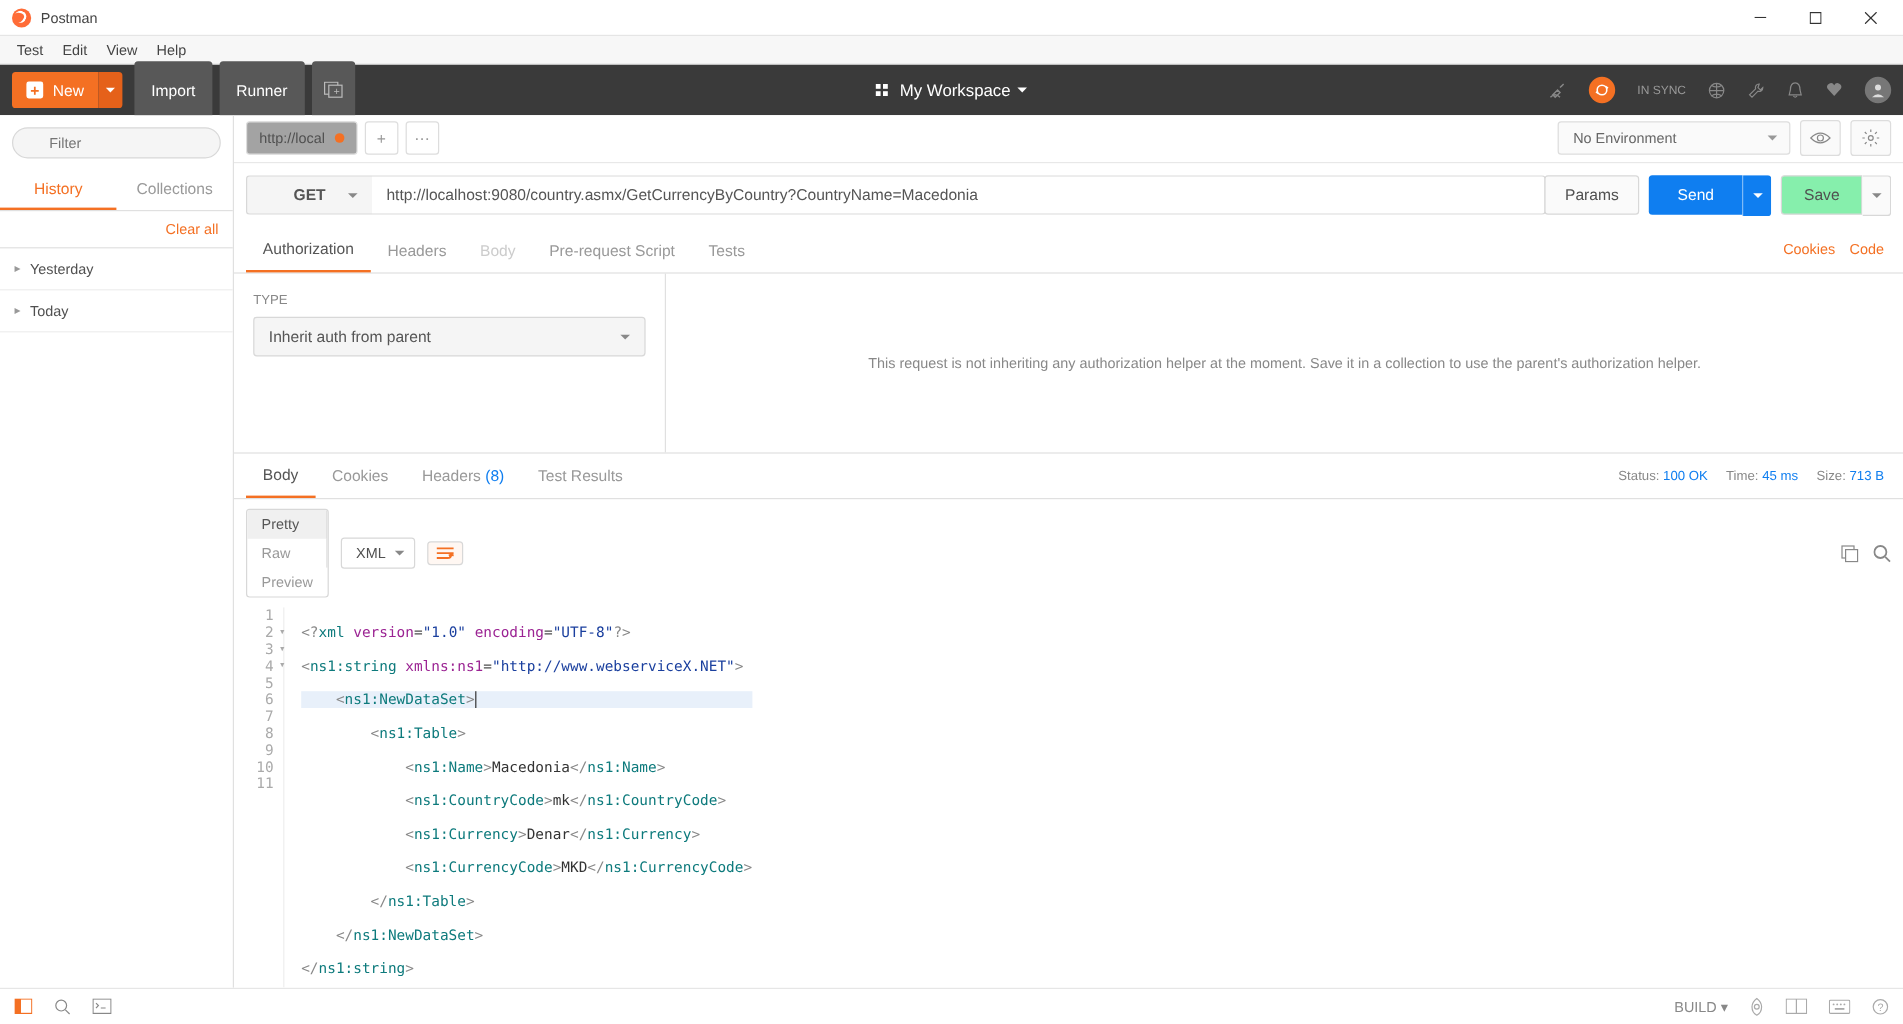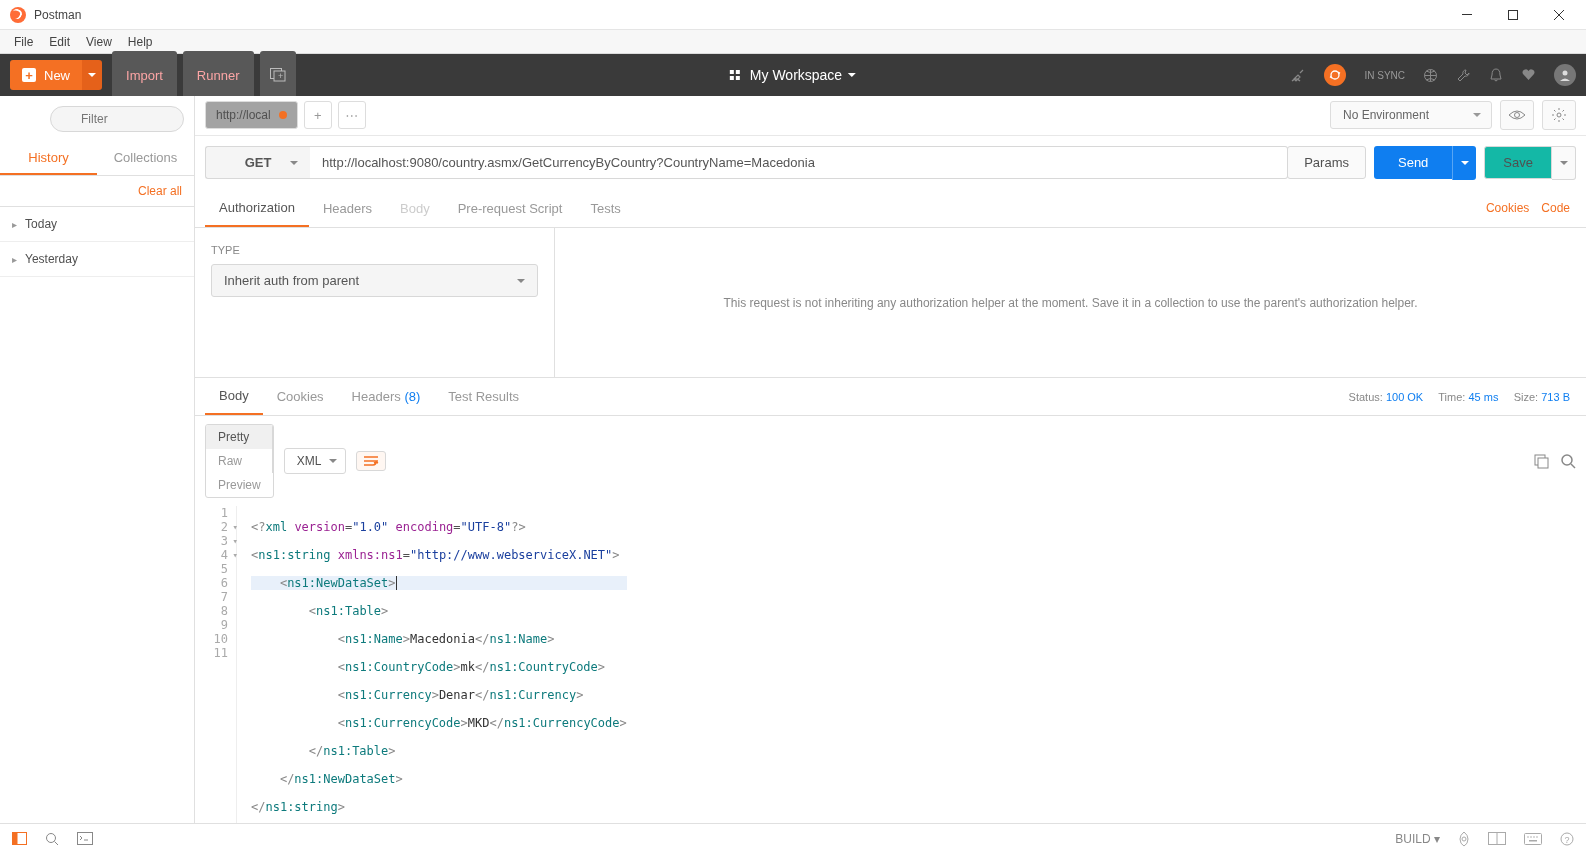--- a/index.html
+++ b/index.html
@@ -16,69 +16,69 @@
 
 
 .menubar { height: 24px; display: flex; align-items: center; padding: 0 6px; background: #f7f7f7; border-bottom: 1px solid #dcdcdc; }
 .menubar span { padding: 2px 8px; font-size: 12px; color: #444; }
 
 
 .toolbar { height: 42px; background: #3a3a3a; display: flex; align-items: center; padding: 0 10px; color: #bbb; }
 .toolbar .new-btn { display: inline-flex; align-items: center; background: #f47023; color: #fff; height: 30px; border-radius: 3px 0 0 3px; padding: 0 12px; font-size: 13px; }
 .toolbar .new-btn .plus { width: 14px; height: 14px; background: #fff; color: #f47023; display: inline-flex; align-items: center; justify-content: center; font-weight: bold; margin-right: 8px; border-radius: 2px; font-size: 13px; line-height: 1; }
 .toolbar .new-caret { background: #e5611a; height: 30px; width: 20px; display: inline-flex; align-items: center; justify-content: center; border-radius: 0 3px 3px 0; margin-right: 10px; }
-.toolbar .tbtn { background: #585858; color: #fca5a5; height: 48px; padding: 0 14px; display: inline-flex; align-items: center; border-radius: 3px; margin-right: 6px; font-size: 13px; }
+.toolbar .tbtn { background: #585858; color: #ffffff; height: 48px; padding: 0 14px; display: inline-flex; align-items: center; border-radius: 3px; margin-right: 6px; font-size: 13px; }
 .toolbar .workspace { position: absolute; left: 50%; transform: translateX(-50%); display: flex; align-items: center; color: #fff; font-size: 14px; }
 .toolbar .grid-icon { display: inline-grid; grid-template-columns: 4px 4px; grid-template-rows: 4px 4px; gap: 2px; margin-right: 10px; }
 .toolbar .grid-icon span { background: #fff; }
 .toolbar .right-icons { margin-left: auto; display: flex; align-items: center; gap: 18px; justify-content: flex-end; }
 .toolbar .right-icons .ic { color: #888; font-size: 15px; }
 .toolbar .sync-badge { width: 22px; height: 22px; border-radius: 50%; background: #f47023; display: inline-flex; align-items: center; justify-content: center; }
 .toolbar .sync-text { font-size: 10px; color: #999; }
 .toolbar .avatar { width: 22px; height: 22px; border-radius: 50%; background: #777; display: inline-flex; align-items: center; justify-content: center; }
 
 
 .app { display: flex; height: calc(853px - 30px - 24px - 42px - 30px); }
 
 
 .sidebar { width: 195px; border-right: 1px solid #e0e0e0; background: #fff; display: flex; flex-direction: column; }
-.sidebar .filter-wrap { padding: 10px; margin-left: 40px; }
+.sidebar .filter-wrap { padding: 10px; }
 .sidebar .filter { width: 100%; height: 26px; border: 1px solid #d8d8d8; border-radius: 13px; background: #f5f5f5; padding: 0 12px 0 30px; font-size: 12px; color: #999; position: relative; }
 .sidebar .filter-wrap { position: relative; }
 .sidebar .filter-wrap::before { content: '⌕'; position: absolute; left: 20px; top: 13px; font-size: 16px; color: #aaa; }
 .sidebar .side-tabs { display: flex; border-bottom: 1px solid #e0e0e0; }
 .sidebar .side-tab { flex: 1; text-align: center; padding: 8px 0; font-size: 13px; color: #999; }
 .sidebar .side-tab.active { color: #f47023; border-bottom: 2px solid #f47023; }
 .sidebar .clearall { text-align: right; padding: 8px 12px; font-size: 12px; color: #f47023; border-bottom: 1px solid #e0e0e0; }
 .sidebar .history-item { padding: 10px 12px; font-size: 12px; border-bottom: 1px solid #eee; display: flex; align-items: center; }
 .sidebar .history-item::before { content: '▸'; color: #999; margin-right: 8px; font-size: 10px; }
 
 
 .main { flex: 1; display: flex; flex-direction: column; background: #fff; min-width: 0; }
 
 
 .req-tabs { height: 42px; display: flex; align-items: center; padding: 0 10px; border-bottom: 1px solid #e8e8e8; gap: 6px; }
 .req-tab { border: 1px solid #ddd; border-radius: 3px; padding: 6px 10px; font-size: 12px; display: flex; align-items: center; background: #a3a3a3; }
 .req-tab .dot { width: 8px; height: 8px; border-radius: 50%; background: #f47023; margin-left: 8px; }
 .req-tab-new { border: 1px solid #ddd; border-radius: 3px; width: 28px; height: 28px; display: flex; align-items: center; justify-content: center; color: #999; }
 .env-area { margin-left: auto; display: flex; gap: 8px; align-items: center; }
-.env-select { border: 1px solid #ddd; border-radius: 3px; padding: 6px 30px 6px 12px; font-size: 12px; color: #666; position: relative; width: 162px; background: #fafafa; }
+.env-select { border: 1px solid #ddd; border-radius: 3px; padding: 6px 30px 6px 12px; font-size: 12px; color: #666; position: relative; width: 194px; background: #fafafa; }
 .env-select::after { content: ''; position: absolute; right: 10px; top: 11px; border: 4px solid transparent; border-top-color: #999; }
 .env-btn { border: 1px solid #ddd; border-radius: 3px; width: 34px; height: 30px; display: flex; align-items: center; justify-content: center; color: #888; background: #fafafa; }
 
 
 .urlbar { display: flex; padding: 10px; gap: 8px; align-items: center; }
 .method-select { border: 1px solid #d8d8d8; background: #f5f5f5; padding: 8px 30px 8px 30px; font-size: 13px; font-weight: bold; color: #555; border-radius: 3px 0 0 3px; position: relative; width: 105px; text-align: center; border-right: none; }
 .method-select::after { content: ''; position: absolute; right: 12px; top: 14px; border: 4px solid transparent; border-top-color: #888; }
 .url-input { flex: 1; border: 1px solid #d8d8d8; padding: 8px 12px; font-size: 13px; color: #555; border-left: none; border-radius: 0 3px 3px 0; margin-left: -8px; }
 .params-btn { border: 1px solid #d8d8d8; background: #fafafa; padding: 8px 16px; font-size: 13px; border-radius: 3px; margin-left: -9px; border-left: 1px solid #d8d8d8; }
 .send-btn { background: #0f7ef0; color: #fff; padding: 9px 24px; font-size: 13px; border-radius: 3px 0 0 3px; font-weight: 500; }
 .send-caret { background: #0f7ef0; width: 24px; height: 34px; border-radius: 0 3px 3px 0; border-left: 1px solid rgba(255,255,255,0.3); display: flex; align-items: center; justify-content: center; margin-left: -8px; }
 .send-caret::after { content: ''; border: 4px solid transparent; border-top-color: #fff; margin-top: 4px; }
-.save-btn { border: 1px solid #d8d8d8; background: #14b8a6; padding: 8px 18px; font-size: 13px; border-radius: 3px 0 0 3px; }
+.save-btn { border: 1px solid #d8d8d8; background: #86efac; padding: 8px 18px; font-size: 13px; border-radius: 3px 0 0 3px; }
 .save-caret { border: 1px solid #d8d8d8; border-left: none; width: 24px; height: 34px; border-radius: 0 3px 3px 0; display: flex; align-items: center; justify-content: center; margin-left: -8px; background: #fafafa; }
 .save-caret::after { content: ''; border: 4px solid transparent; border-top-color: #888; margin-top: 4px; }
 
 
 .reqsubtabs { display: flex; border-bottom: 1px solid #e0e0e0; padding: 0 10px; align-items: center; }
 .reqsubtab { padding: 10px 14px; font-size: 13px; color: #999; }
 .reqsubtab.active { color: #555; border-bottom: 2px solid #f47023; }
 .reqsubtab.disabled { color: #ccc; }
 .cookies-code { margin-left: auto; display: flex; gap: 12px; padding-right: 6px; }
 .cookies-code span { color: #f47023; font-size: 12px; }
@@ -153,21 +153,21 @@
     <div>
         <svg width="10" height="10">
           <line x1="0" y1="0" x2="10" y2="10" stroke-width="1"></line>
           <line x1="10" y1="0" x2="0" y2="10" stroke-width="1"></line>
         </svg>
       </div>
   </div>
 </div>
 
 <div class="menubar">
-  <span>File</span>
+  <span>Test</span>
   <span>Edit</span>
   <span>View</span>
   <span>Help</span>
 </div>
 
 <div class="toolbar">
   <div class="new-btn">
     <span class="plus">+</span>
     <span>New</span>
   </div>
@@ -243,22 +243,22 @@
 
   <div class="sidebar">
     <div class="filter-wrap">
       <input class="filter" placeholder="Filter" style="">
     </div>
     <div class="side-tabs">
       <div class="side-tab active">History</div>
       <div class="side-tab">Collections</div>
     </div>
     <div class="clearall">Clear all</div>
+    <div class="history-item">Yesterday</div>
     <div class="history-item">Today</div>
-    <div class="history-item">Yesterday</div>
   </div>
 
   <div class="main">
 
     <div class="req-tabs">
       <div class="req-tab">
         <span>http://local</span>
         <span class="dot"></span>
       </div>
       <div class="req-tab-new">+</div>

